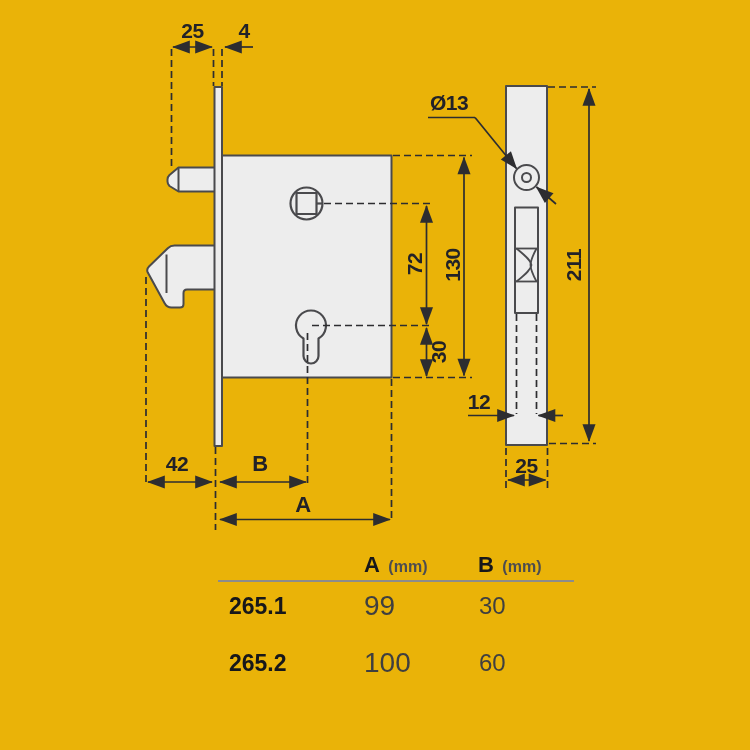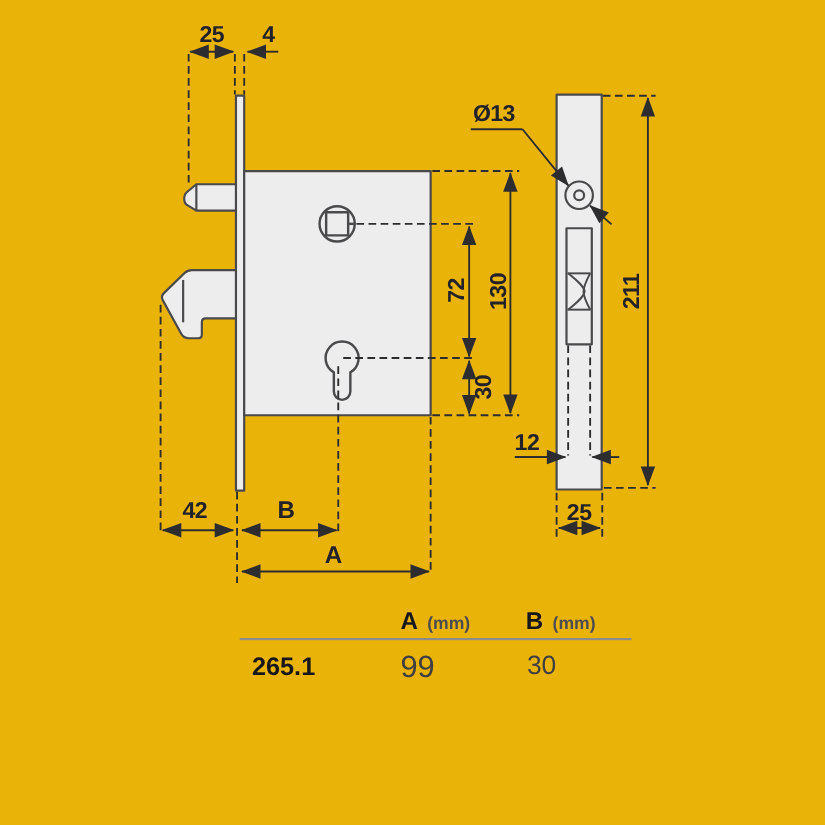--- a/index.html
+++ b/index.html
@@ -138,16 +138,21 @@
         <span class="hletter">B</span>
         <span class="hunit">(mm)</span>
       </span>
     </div>
     <div class="tbody">
       <div class="trow r1">
         <span class="cell model">265.1</span>
         <span class="cell va">99</span>
         <span class="cell vb">30</span>
       </div>
+      <div class="trow r2">
+        <span class="cell model">265.2</span>
+        <span class="cell va">100</span>
+        <span class="cell vb">60</span>
+      </div>
     </div>
   </div>
 
 </div>
 
 </body></html>

